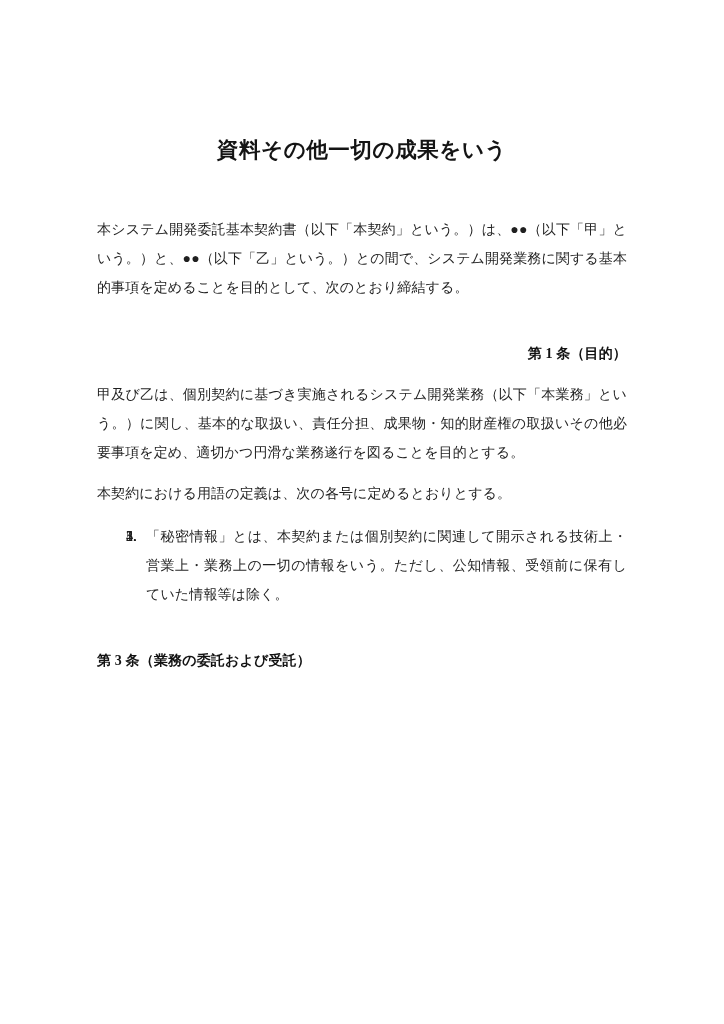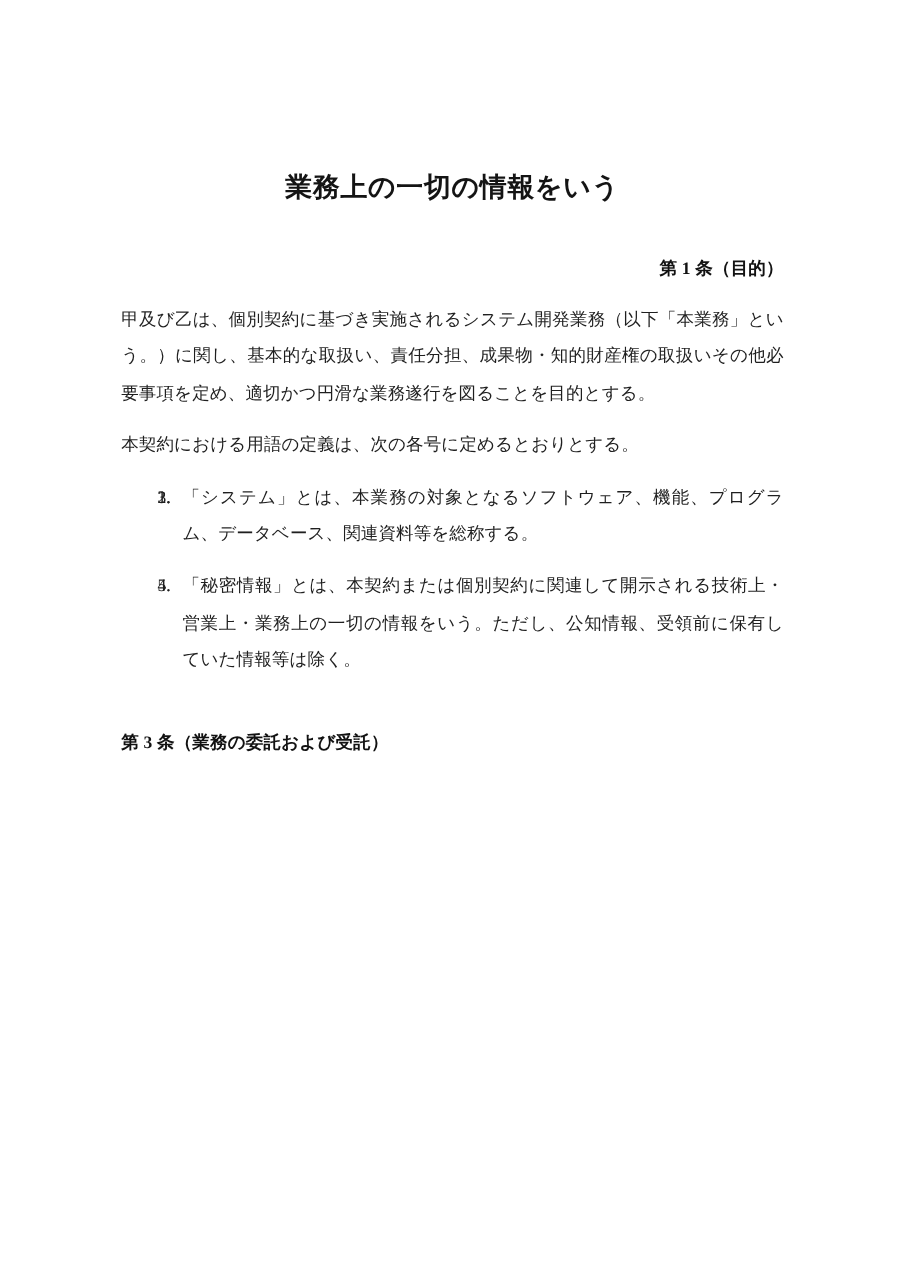--- a/index.html
+++ b/index.html
@@ -114,40 +114,40 @@
   .heading-3-block {
     margin-top: 37px;
   }
 </style>
 </head>
 <body>
 
 <div class="page">
   <div class="doc-body">
 
-    <h1 class="doc-title">業務上の一切の情報をいう</h1>
+    <h1 class="doc-title">資料その他一切の成果をいう</h1>
 
+    <p class="para para-intro">本システム開発委託基本契約書（以下「本契約」という。）は、●●（以下「甲」という。）と、●●（以下「乙」という。）との間で、システム開発業務に関する基本的事項を定めることを目的として、次のとおり締結する。</p>
 
     <h2 class="article-heading gap-before-heading">第 1 条（目的）</h2>
 
     <p class="para para-after-heading">甲及び乙は、個別契約に基づき実施されるシステム開発業務（以下「本業務」という。）に関し、基本的な取扱い、責任分担、成果物・知的財産権の取扱いその他必要事項を定め、適切かつ円滑な業務遂行を図ることを目的とする。</p>
 
 
     <p class="para para-after-heading">本契約における用語の定義は、次の各号に定めるとおりとする。</p>
 
     <ol class="defs">
       <li>
         <span class="marker">1.</span>
       </li>
       <li>
         <span class="marker">2.</span>
       </li>
       <li>
         <span class="marker">3.</span>
-        <span>「システム」とは、本業務の対象となるソフトウェア、機能、プログラム、データベース、関連資料等を総称する。</span>
       </li>
       <li>
         <span class="marker">4.</span>
       </li>
       <li>
         <span class="marker">5.</span>
         <span>「秘密情報」とは、本契約または個別契約に関連して開示される技術上・営業上・業務上の一切の情報をいう。ただし、公知情報、受領前に保有していた情報等は除く。</span>
       </li>
     </ol>
 

